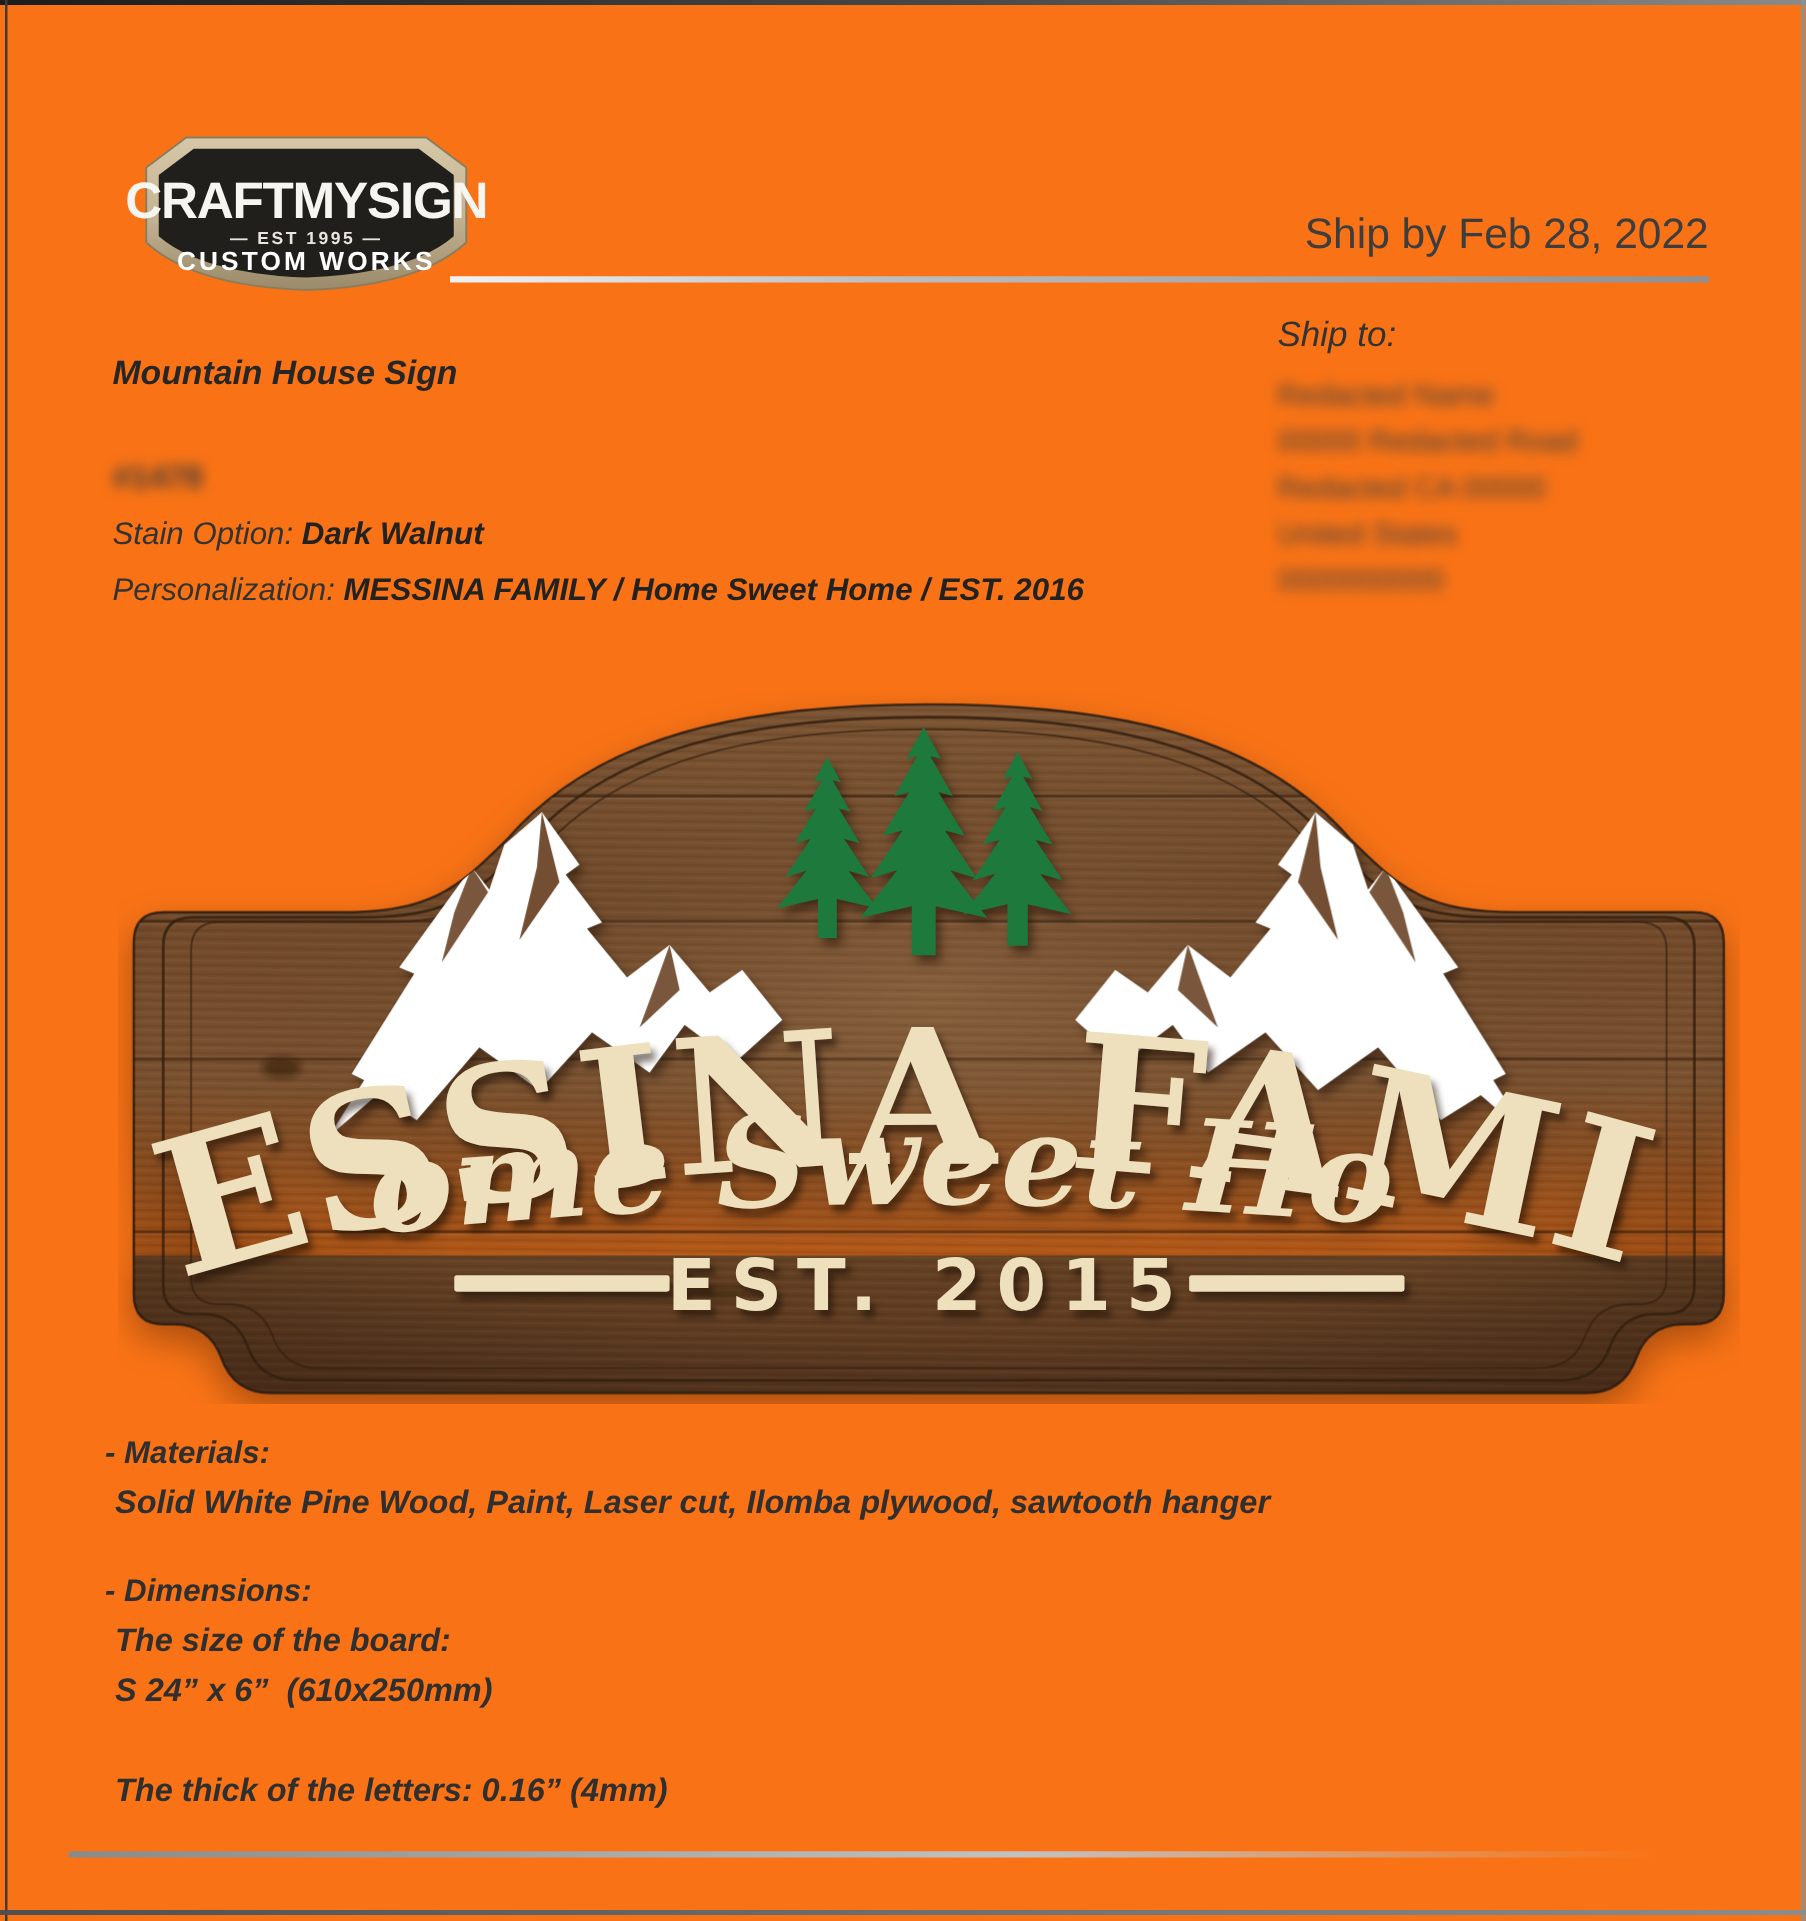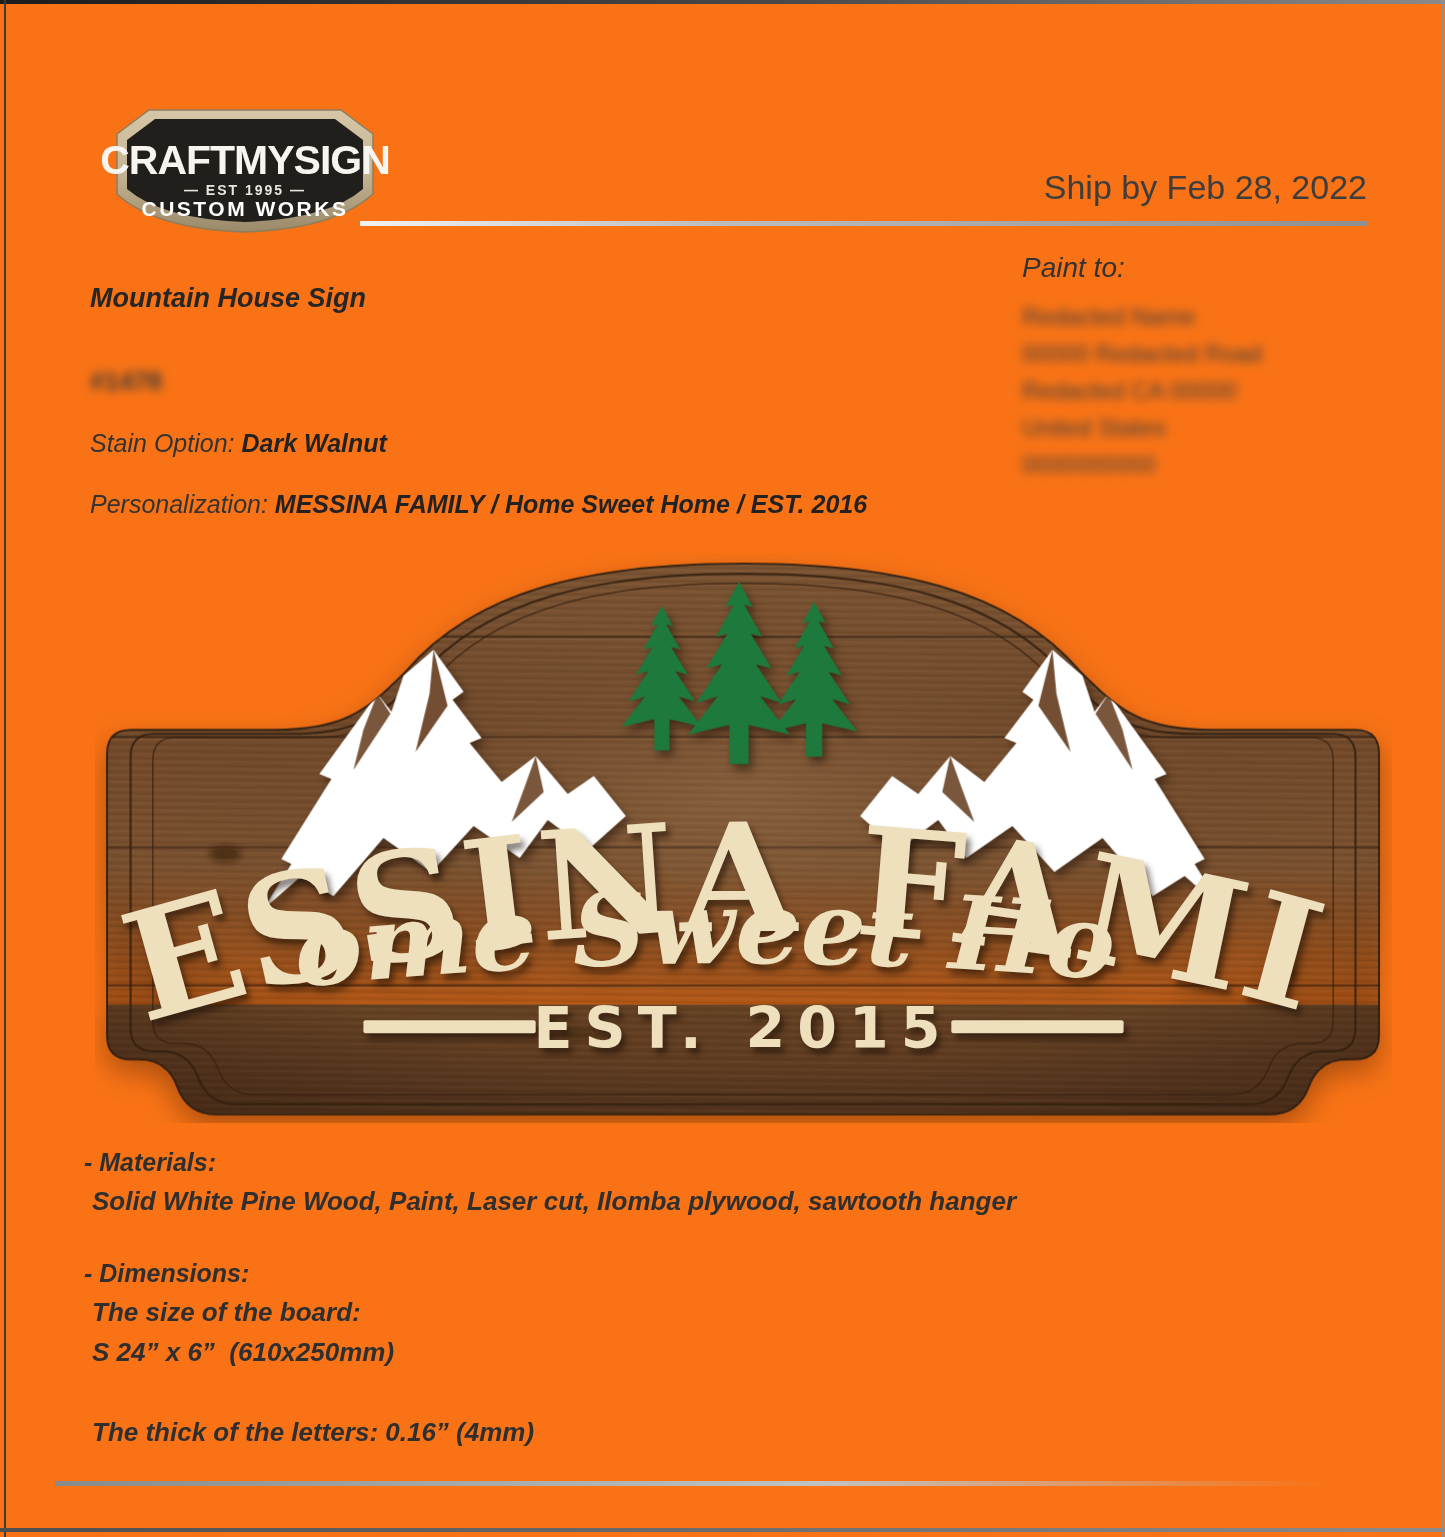--- a/index.html
+++ b/index.html
@@ -26,21 +26,21 @@
   .ship-by{position:absolute;right:78px;top:168px;font-size:34px;color:#3d3d3d;}
 
   
   .logo{position:absolute;left:93px;top:102px;width:304px;height:138px;}
 
   
   .order-info{position:absolute;left:90px;top:283px;color:#2d2d2d;}
   .product-title{font-size:27px;font-weight:bold;font-style:italic;color:#262626;}
   .order-number{margin-top:52px;font-size:26px;font-weight:bold;color:#3a3a3a;
     filter:blur(5px);width:max-content;}
-  .opt-line{margin-top:32px;font-size:25px;font-style:italic;color:#333;}
+  .opt-line{margin-top:16px;font-size:25px;font-style:italic;color:#333;}
   .opt-line:first-of-type{margin-top:22px;}
   .opt-line b{color:#222;}
 
   
   .ship-to{position:absolute;left:1022px;top:252px;color:#333;}
   .ship-to-label{font-size:28px;font-style:italic;}
   .ship-addr{margin-top:14px;font-size:24px;color:#3f3f3f;filter:blur(5px);line-height:37px;}
 
   
   .sign-wrap{position:absolute;left:95px;top:553px;width:1297px;height:570px;}
@@ -84,21 +84,21 @@
   <div class="rule-top"></div>
 
   <div class="order-info">
     <div class="product-title">Mountain House Sign</div>
     <div class="order-number">#1478</div>
     <div class="opt-line"><span>Stain Option: </span><b>Dark Walnut</b></div>
     <div class="opt-line"><span>Personalization: </span><b>MESSINA FAMILY / Home Sweet Home / EST. 2016</b></div>
   </div>
 
   <div class="ship-to">
-    <div class="ship-to-label">Paint to:</div>
+    <div class="ship-to-label">Ship to:</div>
     <div class="ship-addr">
       <div>Redacted Name</div>
       <div>00000 Redacted Road</div>
       <div>Redacted CA 00000</div>
       <div>United States</div>
       <div>0000000000</div>
     </div>
   </div>
 
   <div class="sign-wrap">

